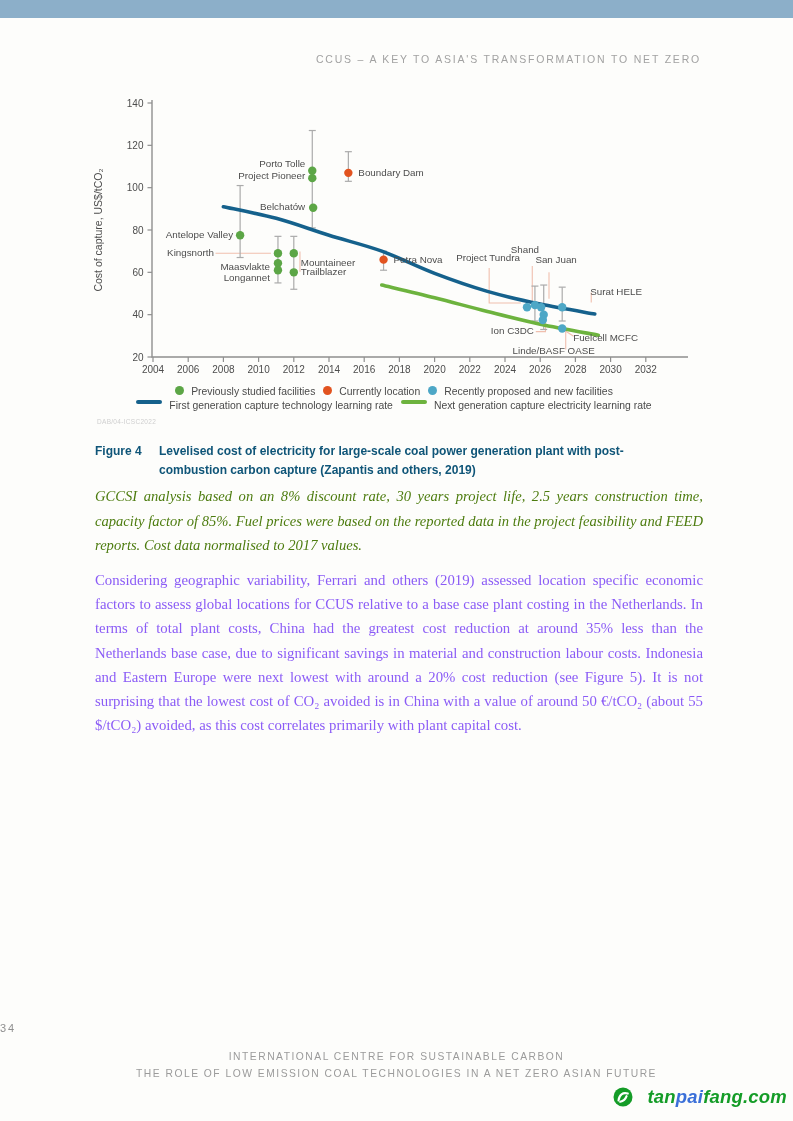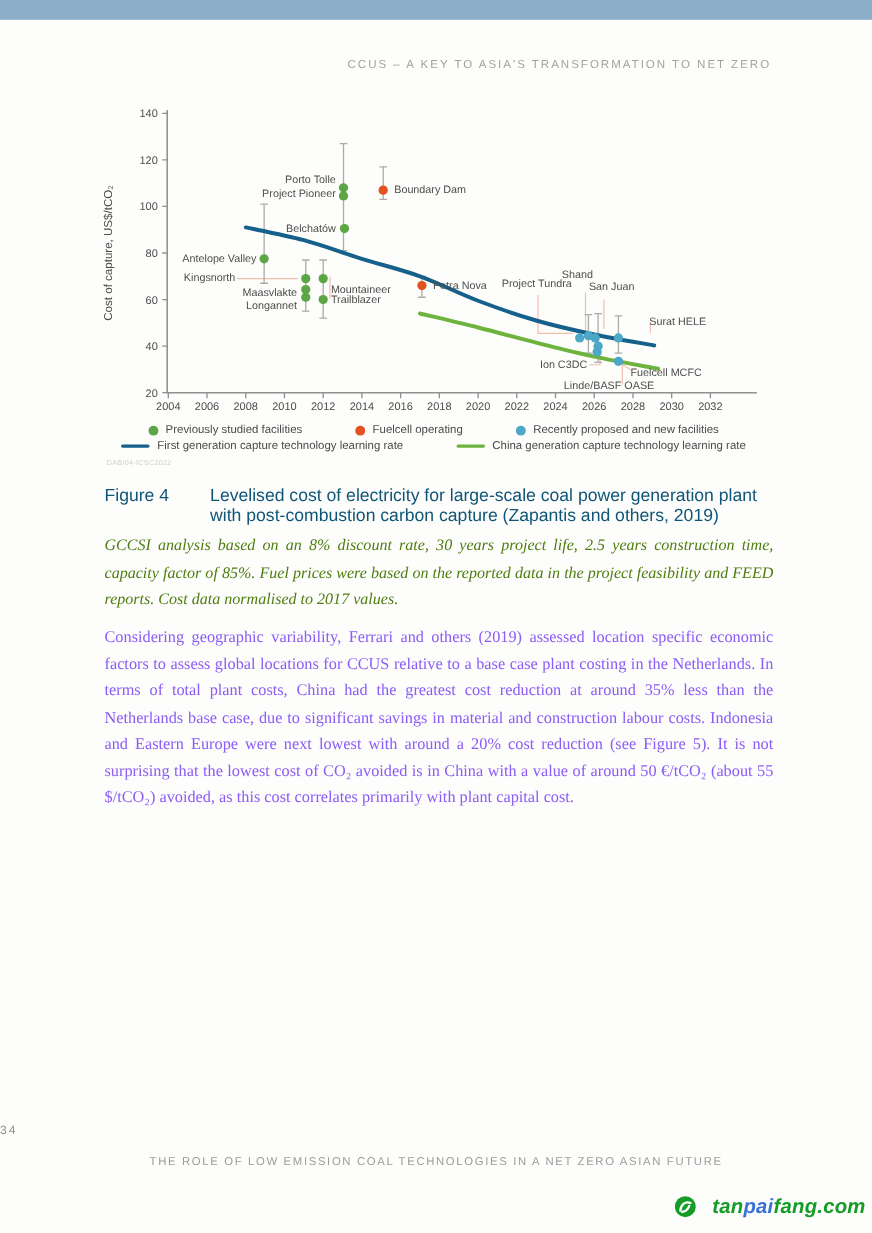--- a/index.html
+++ b/index.html
@@ -5,28 +5,28 @@
   html,body{margin:0;padding:0;background:#e8e8e8;}
   .page{position:relative;width:793px;height:1121px;background:#fdfdfb;margin:0 auto;
         font-family:"Liberation Sans",sans-serif;overflow:hidden;}
   .topbar{position:absolute;top:0;left:0;right:0;height:18px;background:#8cafc9;}
   .running-header{position:absolute;top:53px;right:92px;font-size:10.5px;letter-spacing:1.8px;
         color:#a2a2a2;white-space:nowrap;text-align:center;}
   .chart-svg{position:absolute;left:88px;top:92px;}
   .legend{position:absolute;left:88px;top:386px;width:612px;display:flex;flex-direction:column;
         align-items:center;gap:3px;font-size:10.4px;color:#4a4a4a;}
   .lg-row{display:flex;align-items:center;justify-content:center;}
-  .lg-item{display:flex;align-items:center;gap:7px;margin:0 24px;white-space:nowrap;}
+  .lg-item{display:flex;align-items:flex-start;gap:7px;margin:0 4px;white-space:nowrap;}
   .lg-dot{width:9px;height:9px;border-radius:50%;flex:none;}
   .lg-line{width:26px;height:3.5px;border-radius:2px;flex:none;}
   .fig-code{position:absolute;left:97px;top:418px;font-size:6.5px;color:#cfcfcf;letter-spacing:.3px;}
   .caption{position:absolute;left:95px;top:442px;width:614px;display:flex;color:#0f5578;
-        font-weight:normal;font-size:16px;line-height:18.5px;}
+        font-weight:bold;font-size:12px;line-height:18.5px;}
   .fig-label{width:64px;flex:none;}
-  .fig-title{width:522px;margin-left:32px;}
+  .fig-title{width:522px;}
   .fig-note{position:absolute;left:95px;top:484px;width:608px;margin:0;
         font-family:"Liberation Serif",serif;font-style:italic;font-size:14.6px;line-height:24.6px;
         color:#4d7c0f;text-align:justify;}
   .body-text{position:absolute;left:95px;top:568px;width:608px;margin:0;
         font-family:"Liberation Serif",serif;font-size:14.8px;line-height:24.2px;color:#8b5cf6;
         text-align:justify;}
   .page-number{position:absolute;top:1022px;left:0;width:100%;text-align:left;font-size:11px;
         letter-spacing:1.8px;color:#8f8f8f;}
   .footer{position:absolute;top:1049px;left:0;width:100%;text-align:center;font-size:10.3px;
         letter-spacing:1.5px;color:#9b9b9b;line-height:16.5px;white-space:nowrap;}
@@ -181,53 +181,54 @@
     </svg>
 
   <div class="legend">
       <div class="lg-row">
         <span class="lg-item">
           <span class="lg-dot" style="background: rgb(92, 166, 70);"></span>
           <span>Previously studied facilities</span>
         </span>
         <span class="lg-item">
           <span class="lg-dot" style="background: rgb(226, 83, 31);"></span>
-          <span>Fuelcell operating</span>
+          <span>Currently location</span>
         </span>
         <span class="lg-item">
           <span class="lg-dot" style="background: rgb(77, 167, 198);"></span>
           <span>Recently proposed and new facilities</span>
         </span>
       </div>
       <div class="lg-row">
         <span class="lg-item">
           <span class="lg-line" style="background: rgb(21, 97, 140);"></span>
           <span>First generation capture technology learning rate</span>
         </span>
         <span class="lg-item">
           <span class="lg-line" style="background: rgb(109, 179, 62);"></span>
-          <span>China generation capture technology learning rate</span>
+          <span>Next generation capture electricity learning rate</span>
         </span>
       </div>
     </div>
 
   <div class="fig-code">DAB/04-ICSC2022</div>
 
   <div class="caption">
     <span class="fig-label">Figure 4</span>
     <span class="fig-title">Levelised cost of electricity for large-scale coal power generation plant with post-combustion carbon capture (Zapantis and others, 2019)</span>
   </div>
 
   <p class="fig-note">GCCSI analysis based on an 8% discount rate, 30 years project life, 2.5 years construction time, capacity factor of 85%. Fuel prices were based on the reported data in the project feasibility and FEED reports. Cost data normalised to 2017 values.</p>
 
   <p class="body-text">Considering geographic variability, Ferrari and others (2019) assessed location specific economic factors to assess global locations for CCUS relative to a base case plant costing in the Netherlands. In terms of total plant costs, China had the greatest cost reduction at around 35% less than the Netherlands base case, due to significant savings in material and construction labour costs. Indonesia and Eastern Europe were next lowest with around a 20% cost reduction (see Figure 5). It is not surprising that the lowest cost of CO₂ avoided is in China with a value of around 50 €/tCO₂ (about 55 $/tCO₂) avoided, as this cost correlates primarily with plant capital cost.</p>
 
   <div class="page-number">34</div>
 
   <div class="footer">
+    <div>INTERNATIONAL CENTRE FOR SUSTAINABLE CARBON</div>
     <div>THE ROLE OF LOW EMISSION COAL TECHNOLOGIES IN A NET ZERO ASIAN FUTURE</div>
   </div>
 
   <div class="logo">
     <svg width="20" height="20" viewBox="0 0 20 20">
       <circle cx="10" cy="10" r="9.5" fill="#149c27"></circle>
       <path d="M5.5,13.5 C6,8 10,4.8 14.8,6.6" stroke="#ffffff" stroke-width="2.1" fill="none" stroke-linecap="round"></path>
       <path d="M7.2,14.8 C10.5,14.2 12.6,12 13.6,9.2" stroke="#ffffff" stroke-width="2.1" fill="none" stroke-linecap="round"></path>
     </svg>
     <span><span class="logo-green">tan</span><span class="logo-blue">pai</span><span class="logo-green">fang.com</span></span>

